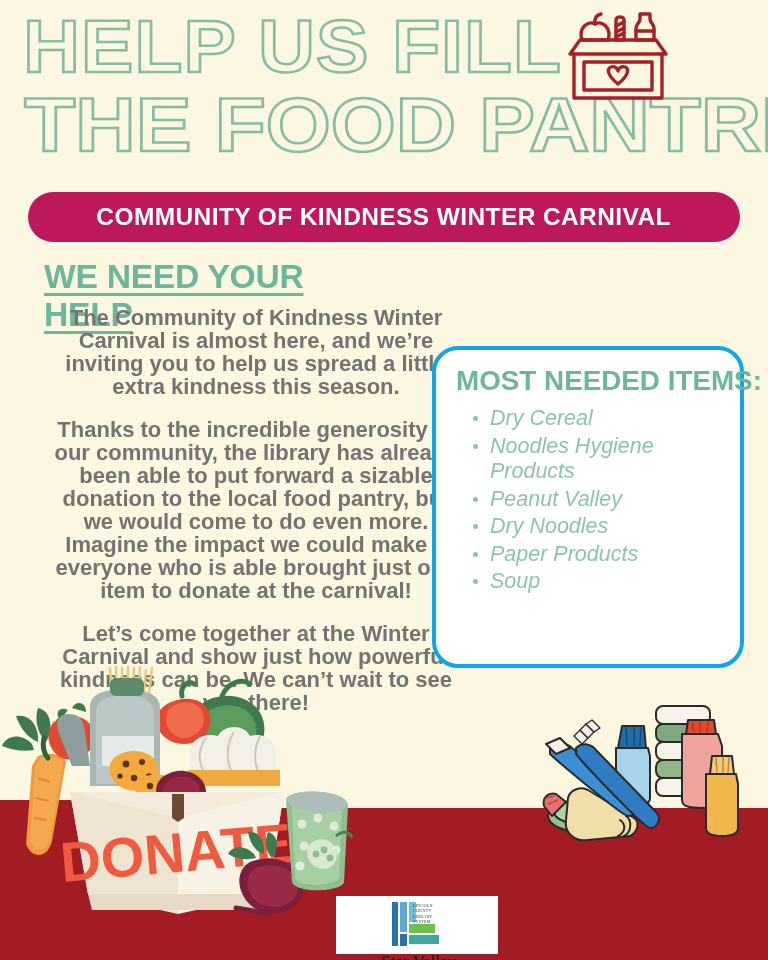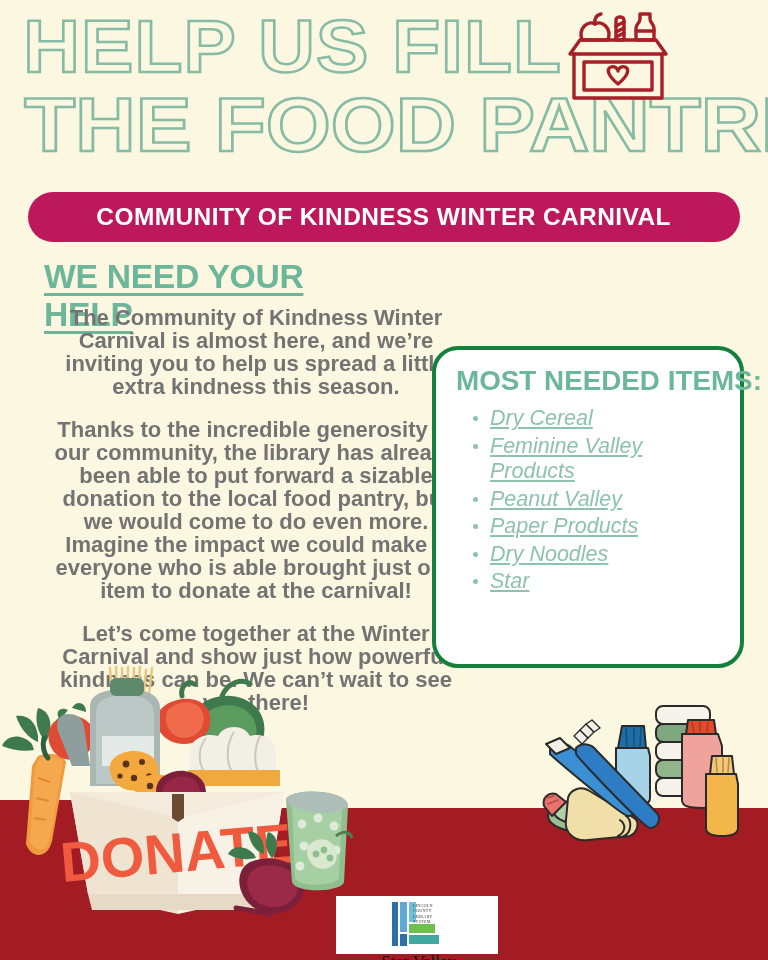--- a/index.html
+++ b/index.html
@@ -61,37 +61,36 @@
     color:#737373;font-weight:bold;font-size:22px;line-height:23px;
     text-align:center;
     margin-left:40px;
   }
   .body-copy p{margin:0 0 20px 0;}
   .body-copy p:last-child{margin-bottom:0;}
 
   
   .items-box{
     position:absolute;left:432px;top:346px;width:312px;height:322px;
-    background:#FFFFFF;border:4px solid #15803d;border-radius:26px;
+    background:#FFFFFF;border:4px solid #0ea5e9;border-radius:26px;
     box-sizing:border-box;
   }
   .items-title{
     position:absolute;left:20px;top:16px;
     color:#6CB69A;font-weight:bold;font-size:27px;letter-spacing:0px;
     transform:scaleX(1.03);transform-origin:left;white-space:nowrap;
   }
   .items-list{
     position:absolute;left:28px;top:56px;right:8px;
     margin:0;padding:0 0 0 26px;list-style:none;
   }
   .items-list li{
     position:relative;
     color:#8DC3AD;font-style:italic;font-size:21.5px;line-height:25.5px;
     margin-bottom:2px;
-    text-decoration:underline;
   }
   .items-list li:before{
     content:"";position:absolute;left:-17px;top:10px;
     width:5px;height:5px;border-radius:50%;background:#8DC3AD;
   }
 
   
   .floor{
     position:absolute;left:0;top:808px;width:768px;height:152px;background:#A31C24;
   }
@@ -161,25 +160,25 @@
   <div class="body-copy">
     <p>The Community of Kindness Winter Carnival is almost here, and we’re inviting you to help us spread a little extra kindness this season.</p>
     <p>Thanks to the incredible generosity of our community, the library has already been able to put forward a sizable donation to the local food pantry, but we would come to do even more. Imagine the impact we could make if everyone who is able brought just one item to donate at the carnival!</p>
     <p>Let’s come together at the Winter Carnival and show just how powerful kindness can be. We can’t wait to see you there!</p>
   </div>
 
   <div class="items-box">
     <div class="items-title">MOST NEEDED  ITEMS:</div>
     <ul class="items-list">
       <li>Dry Cereal</li>
-      <li>Feminine Valley Products</li>
+      <li>Noodles Hygiene Products</li>
       <li>Peanut Valley</li>
+      <li>Dry Noodles</li>
       <li>Paper Products</li>
-      <li>Dry Noodles</li>
-      <li>Star</li>
+      <li>Soup</li>
     </ul>
   </div>
 
   <div class="floor"></div>
   <div class="floor-left-hump"></div>
 
   <svg class="illus-left" viewBox="0 0 370 260">
 
     <g fill="#3F7A4E">
       <path d="M40 78 C28 66, 14 70, 10 80 C20 84, 32 86, 42 84 Z"></path>

